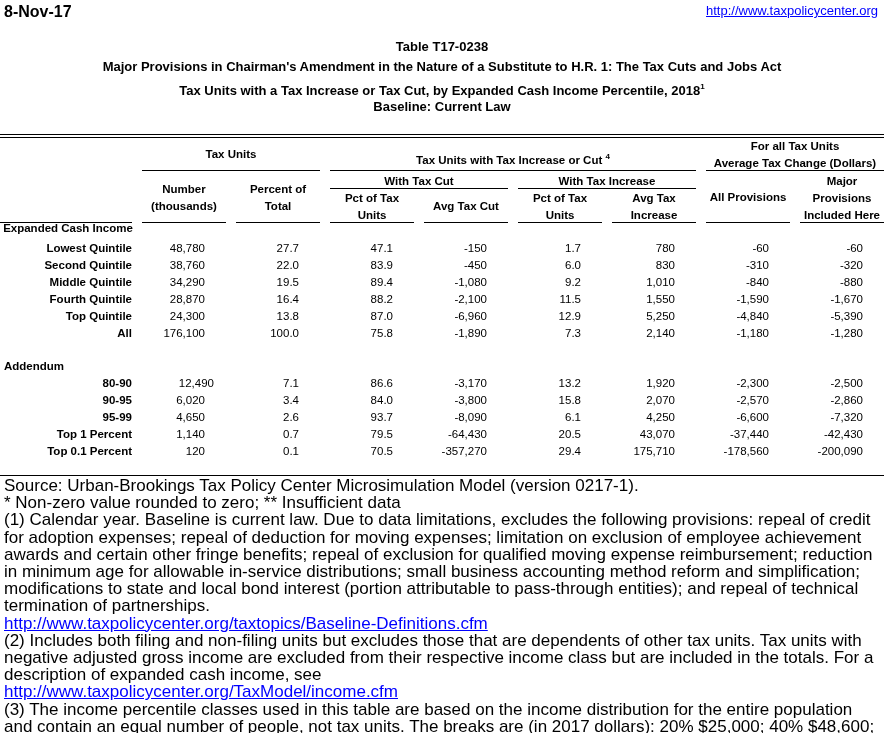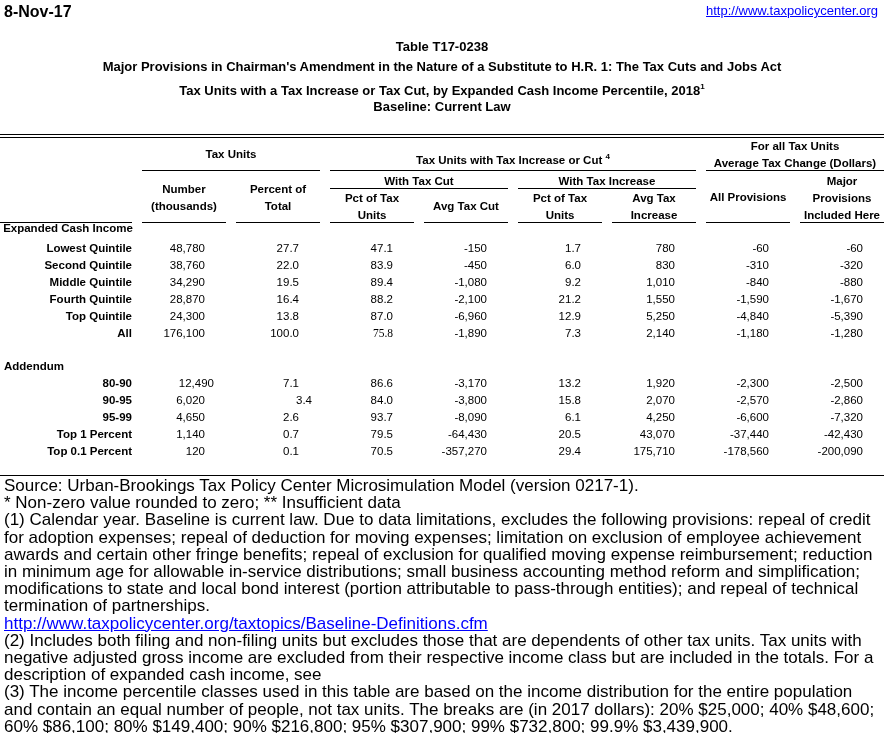--- a/index.html
+++ b/index.html
@@ -145,41 +145,41 @@
       <span style="right: 209px;">1,010</span>
       <span style="right: 115px;">-840</span>
       <span style="right: 21px;">-880</span>
     </div>
     <div class="row" style="top: 291px;">
       <span class="lbl" style="right: 752px;">Fourth Quintile</span>
       <span style="right: 679px;">28,870</span>
       <span style="right: 585px;">16.4</span>
       <span style="right: 491px;">88.2</span>
       <span style="right: 397px;">-2,100</span>
-      <span style="right: 303px;">21.2</span>
+      <span style="right: 303px;">11.5</span>
       <span style="right: 209px;">1,550</span>
       <span style="right: 115px;">-1,590</span>
       <span style="right: 21px;">-1,670</span>
     </div>
     <div class="row" style="top: 308px;">
       <span class="lbl" style="right: 752px;">Top Quintile</span>
       <span style="right: 679px;">24,300</span>
       <span style="right: 585px;">13.8</span>
       <span style="right: 491px;">87.0</span>
       <span style="right: 397px;">-6,960</span>
       <span style="right: 303px;">12.9</span>
       <span style="right: 209px;">5,250</span>
       <span style="right: 115px;">-4,840</span>
       <span style="right: 21px;">-5,390</span>
     </div>
     <div class="row" style="top: 325px;">
       <span class="lbl" style="right: 752px;">All</span>
       <span style="right: 679px;">176,100</span>
       <span style="right: 585px;">100.0</span>
-      <span style="right: 491px; font-family: Liberation Serif, serif;">75.8</span>
+      <span style="right: 491px;">75.8</span>
       <span style="right: 397px;">-1,890</span>
       <span style="right: 303px;">7.3</span>
       <span style="right: 209px;">2,140</span>
       <span style="right: 115px;">-1,180</span>
       <span style="right: 21px;">-1,280</span>
     </div>
   </div>
 
 <div class="row" style="top:358px">
   <span class="addlbl" style="text-align:right;">Addendum</span>
@@ -192,21 +192,21 @@
       <span style="right: 491px;">86.6</span>
       <span style="right: 397px;">-3,170</span>
       <span style="right: 303px;">13.2</span>
       <span style="right: 209px;">1,920</span>
       <span style="right: 115px;">-2,300</span>
       <span style="right: 21px;">-2,500</span>
     </div>
     <div class="row" style="top: 392px;">
       <span class="lbl" style="right: 752px;">90-95</span>
       <span style="right: 679px;">6,020</span>
-      <span style="right: 572px;">3.4</span>
+      <span style="right: 585px;">3.4</span>
       <span style="right: 491px;">84.0</span>
       <span style="right: 397px;">-3,800</span>
       <span style="right: 303px;">15.8</span>
       <span style="right: 209px;">2,070</span>
       <span style="right: 115px;">-2,570</span>
       <span style="right: 21px;">-2,860</span>
     </div>
     <div class="row" style="top: 409px;">
       <span class="lbl" style="right: 752px;">95-99</span>
       <span style="right: 679px;">4,650</span>
@@ -243,15 +243,16 @@
   </div>
 
 <div class="rule" style="left:0;top:475px;width:884px;"></div>
 
 <div class="notes">
   <div>Source: Urban-Brookings Tax Policy Center Microsimulation Model (version 0217-1).</div>
   <div>* Non-zero value rounded to zero; ** Insufficient data</div>
   <div>(1) Calendar year. Baseline is current law. Due to data limitations, excludes the following provisions: repeal of credit for adoption expenses; repeal of deduction for moving expenses; limitation on exclusion of employee achievement awards and certain other fringe benefits; repeal of exclusion for qualified moving expense reimbursement; reduction in minimum age for allowable in-service distributions; small business accounting method reform and simplification; modifications to state and local bond interest (portion attributable to pass-through entities); and repeal of technical termination of partnerships.</div>
   <div><a>http://www.taxpolicycenter.org/taxtopics/Baseline-Definitions.cfm</a></div>
   <div>(2) Includes both filing and non-filing units but excludes those that are dependents of other tax units. Tax units with negative adjusted gross income are excluded from their respective income class but are included in the totals. For a description of expanded cash income, see</div>
+  <div><a>http://www.taxpolicycenter.org/TaxModel/income.cfm</a></div>
   <div>(3) The income percentile classes used in this table are based on the income distribution for the entire population and contain an equal number of people, not tax units. The breaks are (in 2017 dollars): 20% $25,000; 40% $48,600; 60% $86,100; 80% $149,400; 90% $216,800; 95% $307,900; 99% $732,800; 99.9% $3,439,900.</div>
   <div>(4) Includes tax units with a change in federal tax burden of $10 or more in absolute value.</div>
 </div>
 
 </body></html>

